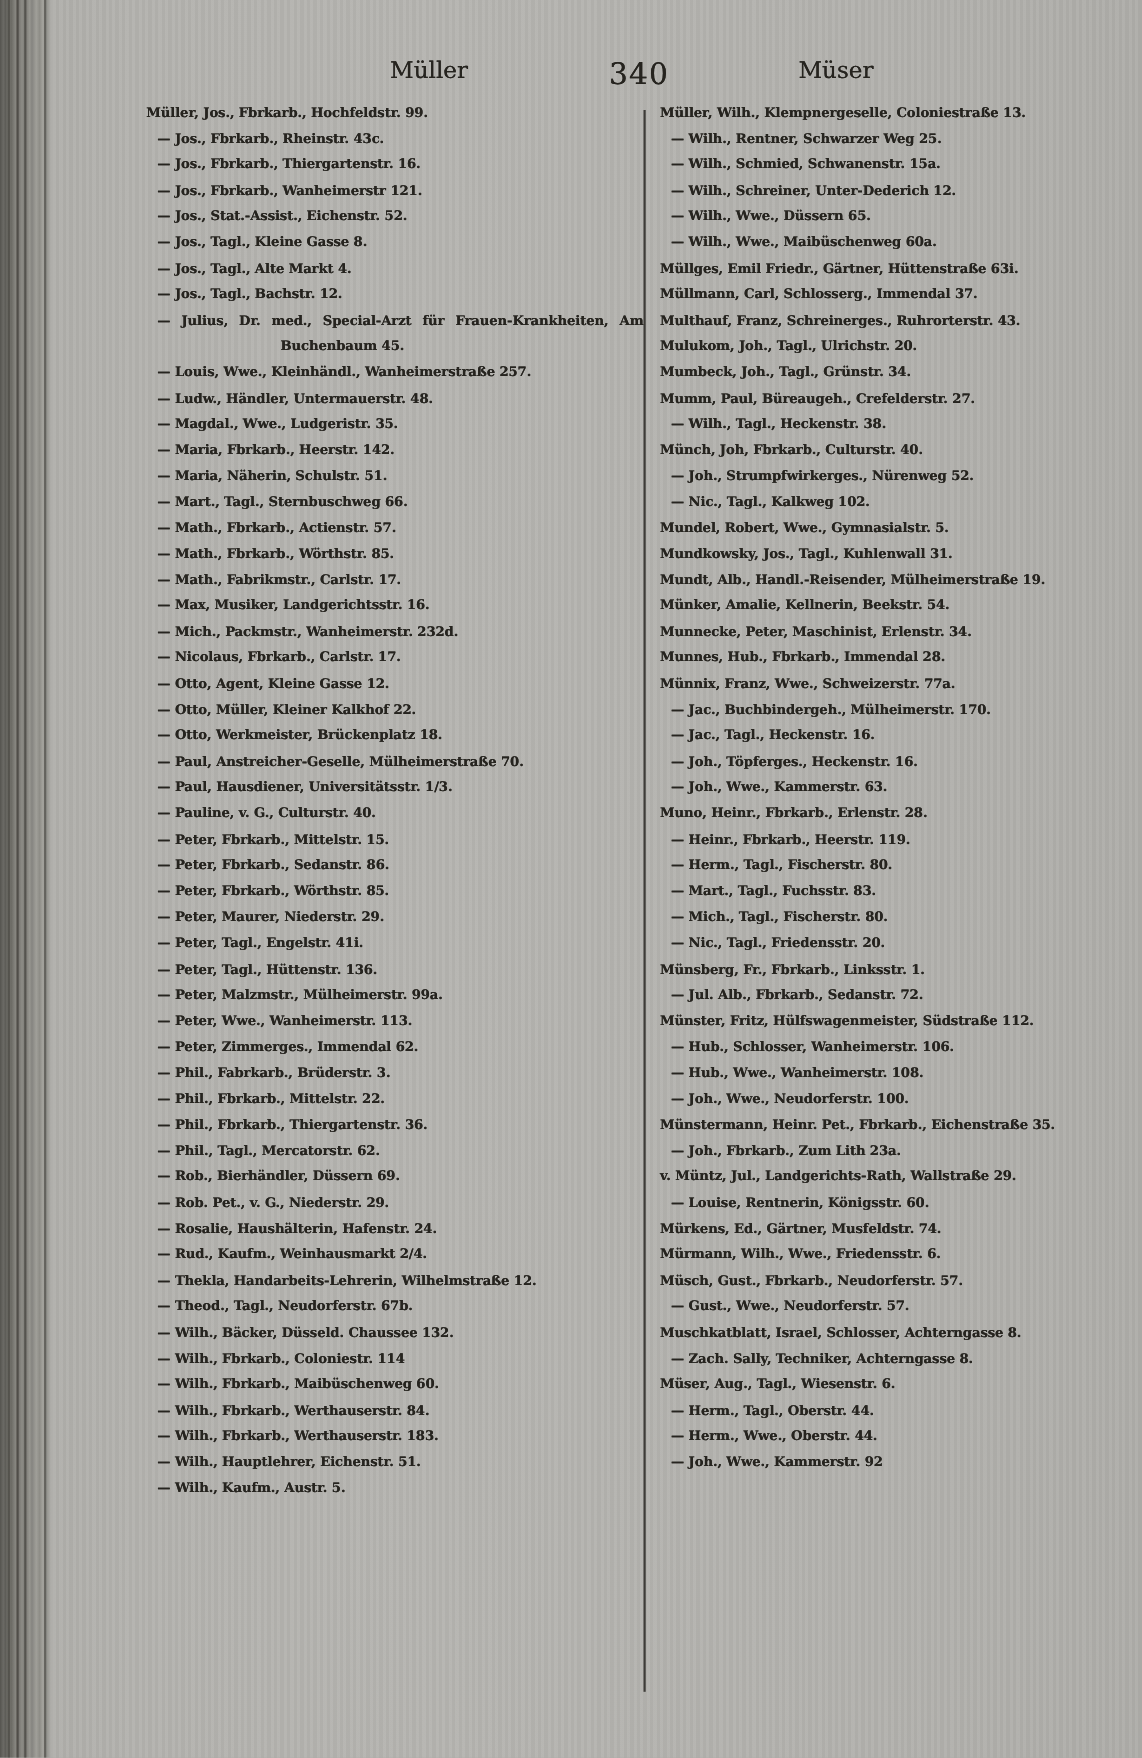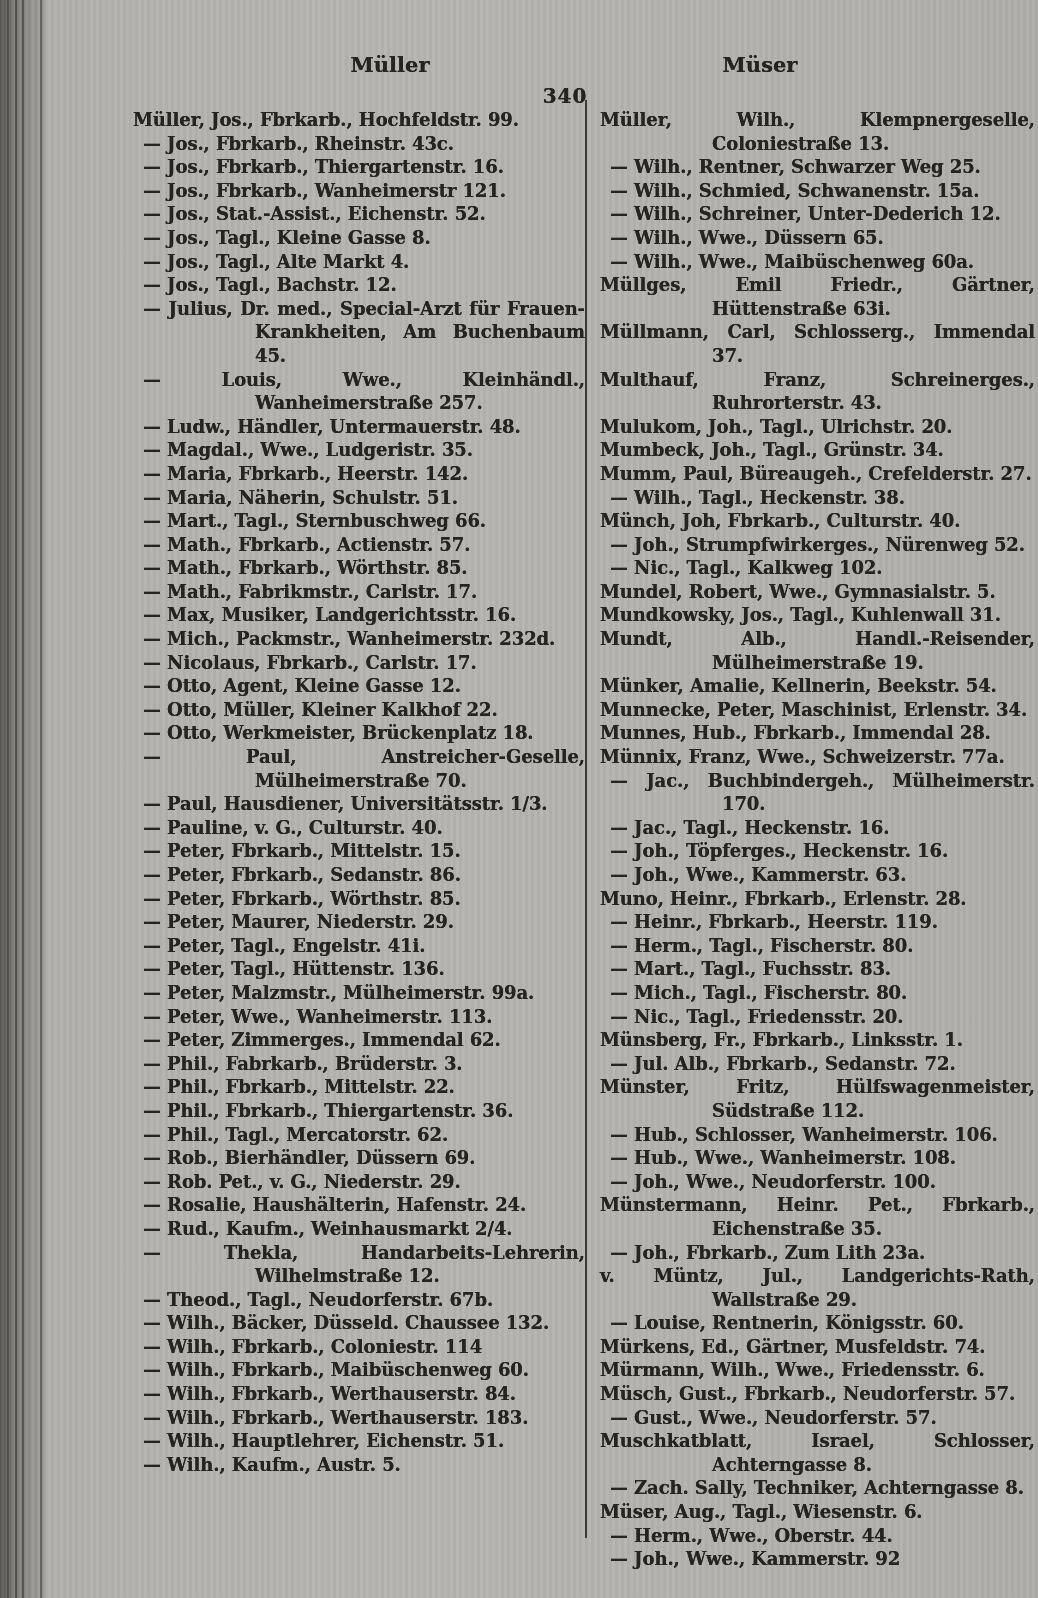--- a/index.html
+++ b/index.html
@@ -24,34 +24,34 @@
   .binding{
     position:absolute;left:0;top:0;width:48px;height:1598px;
     background:linear-gradient(90deg,
       #55544f 0,#6b6a65 3px,#5e5d58 5px,#7c7b75 8px,#6a6963 10px,
       #878680 14px,#716f6a 16px,#8d8c86 20px,#7a7973 23px,#979690 27px,
       #858480 29px,#a09f99 33px,#8e8d87 36px,#a5a49e 39px,#90908a 42px,
       #adaca8 46px,#b2b1ad 48px);
   }
   .binding-line{position:absolute;top:0;height:1598px;width:2px;background:rgba(40,38,34,0.45);}
 
-  .running-head{position:absolute;top:52px;left:0;width:878px;height:30px;font-weight:700;font-size:21px;}
+  .running-head{position:absolute;top:52px;left:0;width:878px;height:30px;font-weight:400;font-size:21px;}
   .running-head .head-item{position:absolute;transform:translateX(-50%);white-space:nowrap;}
   #head-left{left:390px;}
-  #head-num{left:565px;font-size:20px;letter-spacing:1px;margin-top:32px;}
+  #head-num{left:581px;font-size:27px;letter-spacing:1px;}
   #head-right{left:760px;}
 
   .divider{
     position:absolute;left:585px;top:100px;width:2px;height:1438px;
     background:#3e3c38;
   }
 
   .col{
-    position:absolute;top:108px;
-    font-size:18px;line-height:23.6px;font-weight:700;
+    position:absolute;top:91px;
+    font-size:12px;line-height:23.6px;font-weight:700;
     letter-spacing:-0.1px;
     text-align:justify;
   }
   #col-left{left:133px;width:452px;}
   #col-right{left:600px;width:435px;}
 
   .entry{
     margin:0;
     padding-left:112px;
     text-indent:-112px;
@@ -180,17 +180,18 @@
       <p class="entry cont">— Joh., Fbrkarb., Zum Lith 23a.</p>
       <p class="entry">v. Müntz, Jul., Landgerichts-Rath, Wallstraße 29.</p>
       <p class="entry cont">— Louise, Rentnerin, Königsstr. 60.</p>
       <p class="entry">Mürkens, Ed., Gärtner, Musfeldstr. 74.</p>
       <p class="entry">Mürmann, Wilh., Wwe., Friedensstr. 6.</p>
       <p class="entry">Müsch, Gust., Fbrkarb., Neudorferstr. 57.</p>
       <p class="entry cont">— Gust., Wwe., Neudorferstr. 57.</p>
       <p class="entry">Muschkatblatt, Israel, Schlosser, Achterngasse 8.</p>
       <p class="entry cont">— Zach. Sally, Techniker, Achterngasse 8.</p>
       <p class="entry">Müser, Aug., Tagl., Wiesenstr. 6.</p>
+      <p class="entry cont">— Herm., Tagl., Oberstr. 44.</p>
       <p class="entry cont">— Herm., Wwe., Oberstr. 44.</p>
       <p class="entry cont">— Joh., Wwe., Kammerstr. 92</p>
     </div>
 
 </div>
 
 </body></html>

